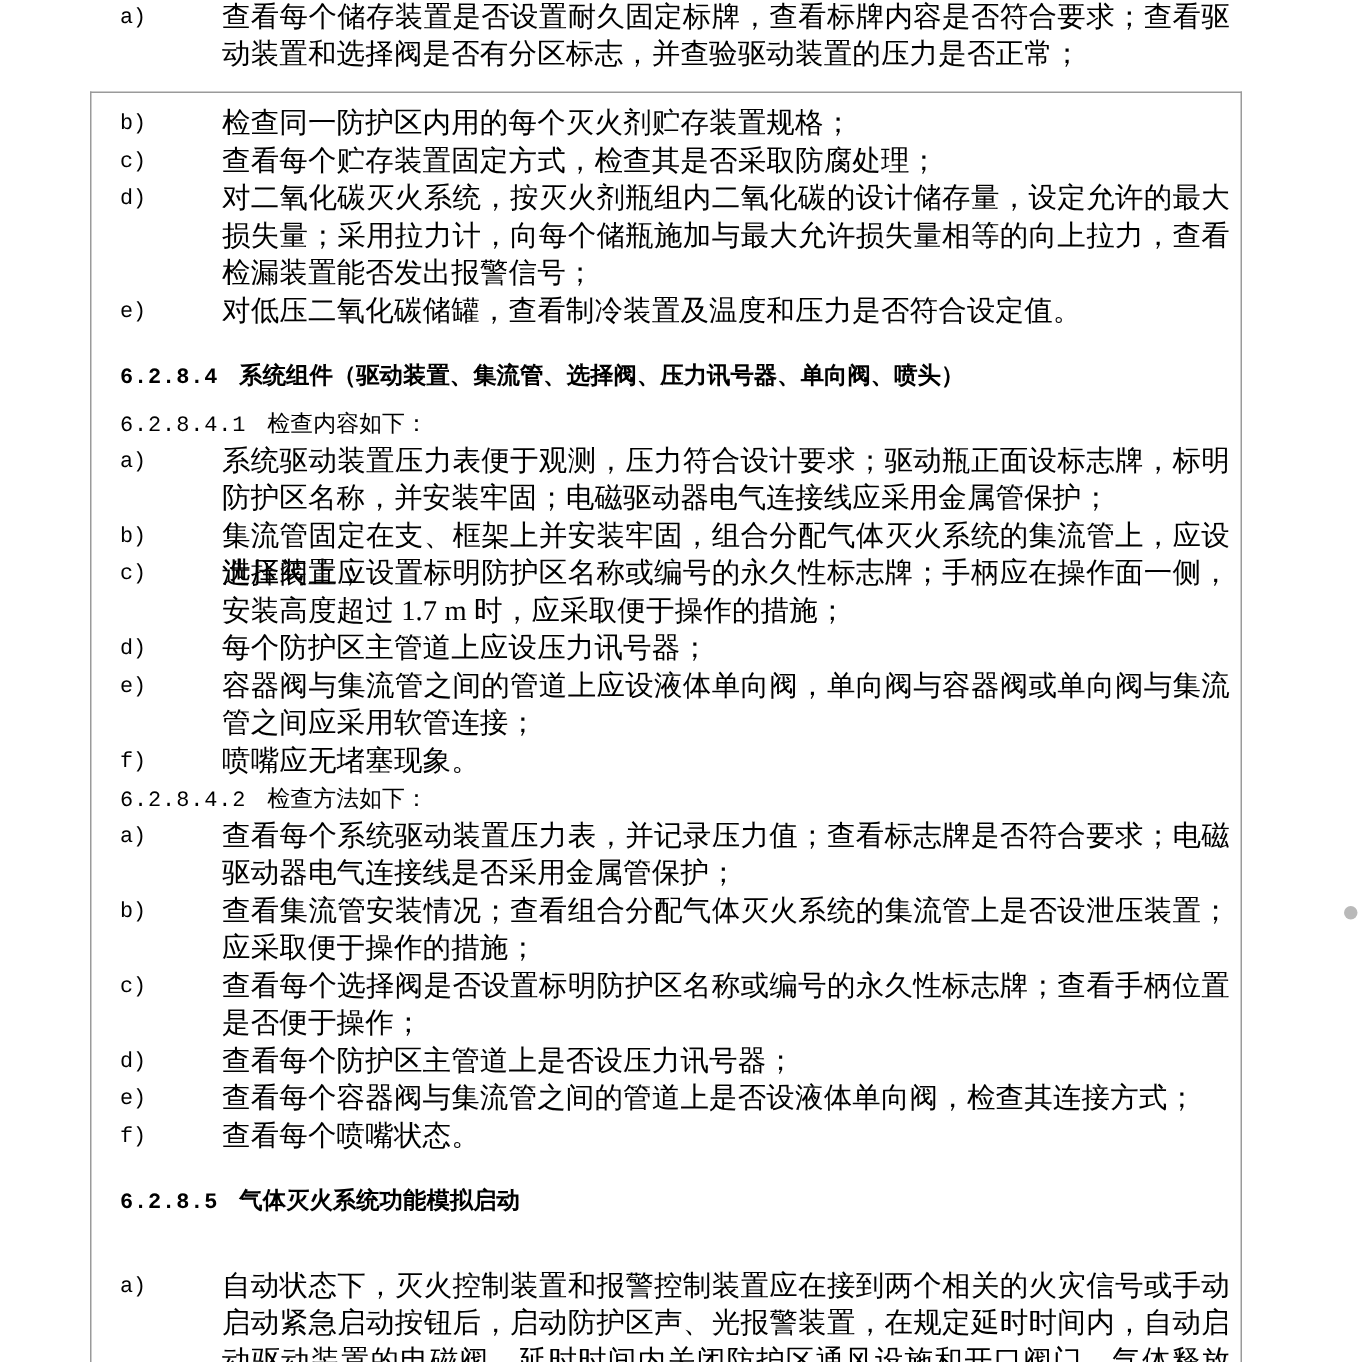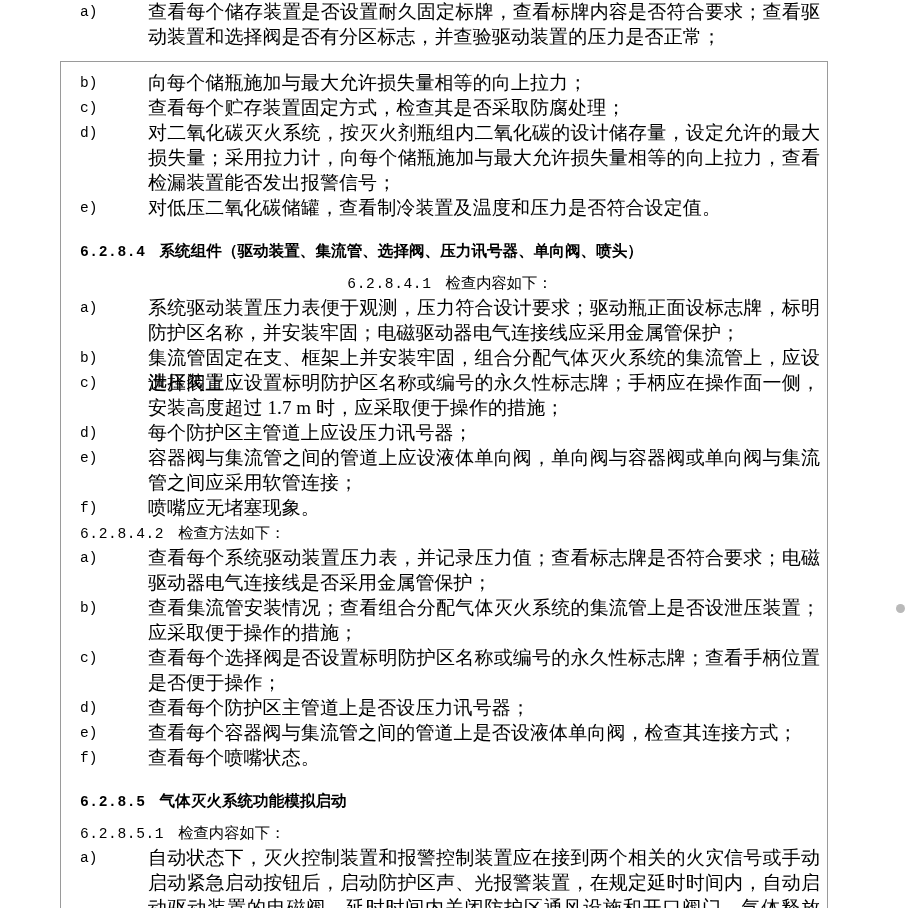--- a/index.html
+++ b/index.html
@@ -119,21 +119,21 @@
   <div class="frame-right"></div>
   <div class="frame-top"></div>
 
   <div class="block item" style="left:80px; top:0px; width:740px;">
     <span class="marker wide">a)</span>
     <span class="txt">查看每个储存装置是否设置耐久固定标牌，查看标牌内容是否符合要求；查看驱动装置和选择阀是否有分区标志，并查验驱动装置的压力是否正常；</span>
   </div>
 
   <div class="block item" style="left:80px; top:71px; width:740px;">
     <span class="marker wide">b)</span>
-    <span class="txt">向每个储瓶施加与最大允许损失量相等的向上拉力；</span>
+    <span class="txt">检查同一防护区内用的每个灭火剂贮存装置规格；</span>
   </div>
 
   <div class="block item" style="left:80px; top:96px; width:740px;">
     <span class="marker wide">c)</span>
     <span class="txt">查看每个贮存装置固定方式，检查其是否采取防腐处理；</span>
   </div>
 
   <div class="block item" style="left:80px; top:121px; width:740px;">
     <span class="marker wide">d)</span>
     <span class="txt">对二氧化碳灭火系统，按灭火剂瓶组内二氧化碳的设计储存量，设定允许的最大损失量；采用拉力计，向每个储瓶施加与最大允许损失量相等的向上拉力，查看检漏装置能否发出报警信号；</span>
@@ -141,21 +141,21 @@
 
   <div class="block item" style="left:80px; top:196px; width:740px;">
     <span class="marker wide">e)</span>
     <span class="txt">对低压二氧化碳储罐，查看制冷装置及温度和压力是否符合设定值。</span>
   </div>
 
   <div class="block heading" style="left:80px; top:234px; width:740px;">
     <span class="hnum">6.2.8.4</span><span style="display:inline-block;width:14px;"></span><span>系统组件（驱动装置、集流管、选择阀、压力讯号器、单向阀、喷头）</span>
   </div>
 
-  <div class="block para" style="left:80px; top:271px; width:740px;text-align:center;">
+  <div class="block para" style="left:80px; top:271px; width:740px;">
     <span class="pnum">6.2.8.4.1</span><span style="display:inline-block;width:14px;"></span><span>检查内容如下：</span>
   </div>
 
   <div class="block item" style="left:80px; top:296px; width:740px;">
     <span class="marker wide">a)</span>
     <span class="txt">系统驱动装置压力表便于观测，压力符合设计要求；驱动瓶正面设标志牌，标明防护区名称，并安装牢固；电磁驱动器电气连接线应采用金属管保护；</span>
   </div>
 
   <div class="block item" style="left:80px; top:346px; width:740px;">
     <span class="marker wide">b)</span>
@@ -213,23 +213,20 @@
 
   <div class="block item" style="left:80px; top:746px; width:740px;">
     <span class="marker wide">f)</span>
     <span class="txt">查看每个喷嘴状态。</span>
   </div>
 
   <div class="block heading" style="left:80px; top:784px; width:740px;">
     <span class="hnum">6.2.8.5</span><span style="display:inline-block;width:14px;"></span><span>气体灭火系统功能模拟启动</span>
   </div>
 
-  <div class="block para" style="left:80px; top:821px; width:740px;">
-    <span class="pnum">6.2.8.5.1</span><span style="display:inline-block;width:14px;"></span><span>检查内容如下：</span>
-  </div>
 
   <div class="block item clip-bottom" style="left:80px; top:846px; width:740px; height:62px;">
     <span class="marker wide">a)</span>
     <span class="txt">自动状态下，灭火控制装置和报警控制装置应在接到两个相关的火灾信号或手动启动紧急启动按钮后，启动防护区声、光报警装置，在规定延时时间内，自动启动驱动装置的电磁阀，延时时间内关闭防护区通风设施和开口阀门，气体释放后，防护区门口的气体释放灯点亮，消防</span>
   </div>
 
   <div class="scroll-dot"></div>
 
 </div>
 

